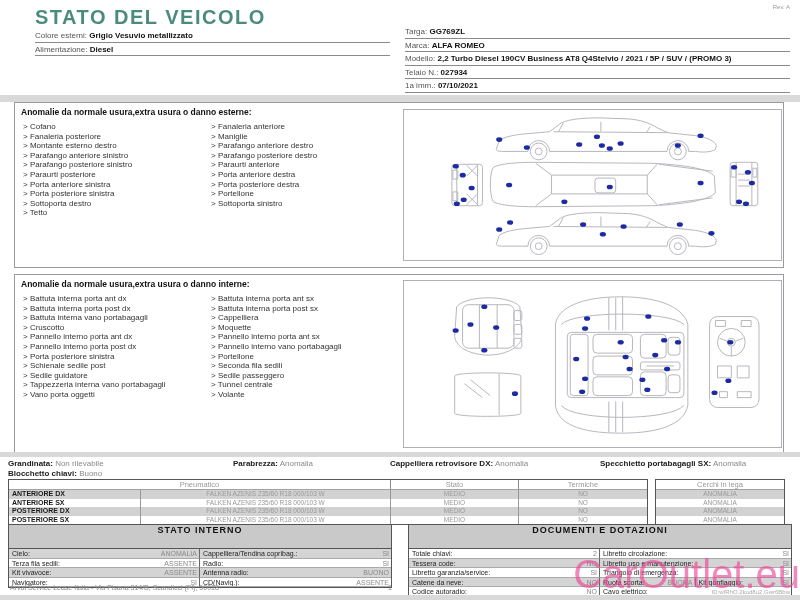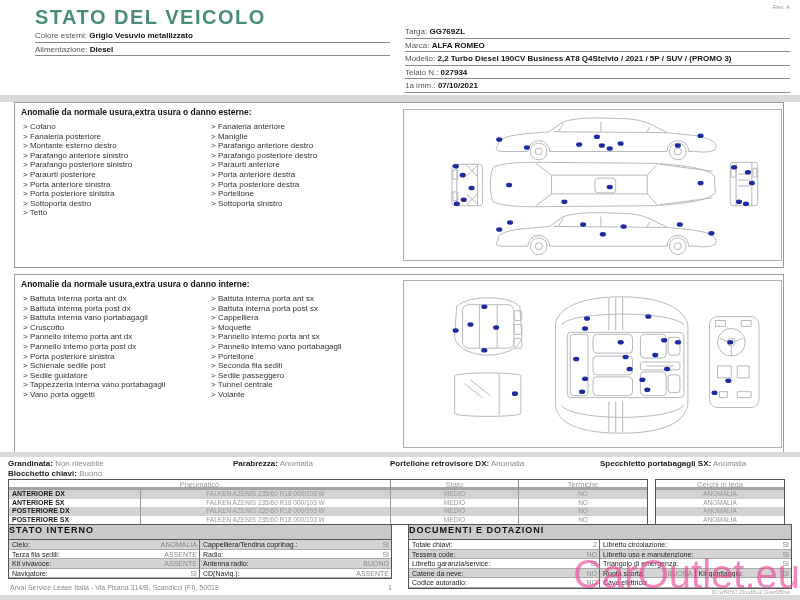--- a/index.html
+++ b/index.html
@@ -43,38 +43,38 @@
   .status-item { position:absolute; top:0; white-space:nowrap; }
   .status-item b { color:#1a1a1a; } .status-item span.v { color:#8a8a8a; }
   .status-item2 { position:absolute; top:10px; left:8px; white-space:nowrap; }
 
   
   .tire-wrap { position:absolute; top:479px; left:8px; width:784px; font-size:6.5px; }
   .tt-main { position:absolute; left:0; top:0; width:640px; border:1px solid #555; }
   .tt-cerchi { position:absolute; left:647px; top:0; width:130px; border:1px solid #555; }
   .tt-hrow { display:flex; height:10px; }
   .tt-h { color:#9a9a9a; font-size:7.5px; text-align:center; line-height:10px;
-          border-right:1px solid #888; border-bottom:3px solid #a3a3a3; }
+          border-right:1px solid #888; border-bottom:1px solid #a3a3a3; }
   .tt-h:last-child { border-right:none; }
   .tt-row { display:flex; height:8.5px; line-height:8.5px; }
   .tt-row.shaded { background:#d2d2d2; }
   .tt-c { overflow:hidden; white-space:nowrap; border-right:1px solid #999; }
   .tt-c:last-child { border-right:none; }
   .tt-label { width:132px; font-weight:bold; font-size:7px; color:#1a1a1a; padding-left:3px; }
   .tt-tire  { width:250px; color:#999; text-align:center; }
   .tt-stato { width:128px; color:#999; text-align:center; }
   .tt-term  { width:128px; color:#999; text-align:center; }
   .tt-cer   { width:100%; color:#999; text-align:center; height:8.5px; line-height:8.5px; }
   .tt-cerchi .tt-row { border-bottom:none; }
 
   
   .kv-table { position:absolute; top:524px; width:384px; border:1px solid #555; }
   .kv-left { left:8px; } .kv-right { left:408px; }
   .kv-title { background:#c9c9c9; border-bottom:1px solid #555; font-size:9px; font-weight:bold;
-              letter-spacing:1px; height:15px; line-height:11px; color:#111; }
+              text-align:center; letter-spacing:1px; height:24px; line-height:11px; color:#111; }
   .kv-row { display:flex; }
   .kv-row.shaded { background:#d4d4d4; }
   .kv-cell { display:flex; justify-content:space-between; border-right:1px solid #666;
              border-bottom:1px solid #aaa; height:9.5px; line-height:9.5px; overflow:hidden;
              padding:0 2px 0 3px; }
   .kv-cell:last-child { border-right:none; }
   .kv-cell .lab { font-size:7px; color:#222; white-space:nowrap; }
   .kv-cell .val { font-size:7px; color:#8a8a8a; white-space:nowrap; }
 
   
@@ -298,21 +298,21 @@
           </g>
       </svg>
     </div>
   </section>
 
   <div class="band band-b"></div>
 
   <div class="status-band" id="status-band">
       <span class="status-item" style="left: 8px;"><b>Grandinata:</b><span class="v"> Non rilevabile</span></span>
       <span class="status-item" style="left: 233px;"><b>Parabrezza:</b><span class="v"> Anomalia</span></span>
-      <span class="status-item" style="left: 390px;"><b>Portellone retrovisore DX:</b><span class="v"> Anomalia</span></span>
+      <span class="status-item" style="left: 390px;"><b>Cappelliera retrovisore DX:</b><span class="v"> Anomalia</span></span>
       <span class="status-item" style="left: 600px;"><b>Specchietto portabagagli SX:</b><span class="v"> Anomalia</span></span>
       <span class="status-item2"><b>Blocchetto chiavi:</b><span class="v" style="color: rgb(138, 138, 138);"> Buono</span></span>
     </div>
 
   <div class="tire-wrap">
     <div class="tt-main">
       <div class="tt-hrow">
         <div class="tt-h" style="width:382px">Pneumatico</div>
         <div class="tt-h" style="width:128px">Stato</div>
         <div class="tt-h" style="width:128px">Termiche</div>

